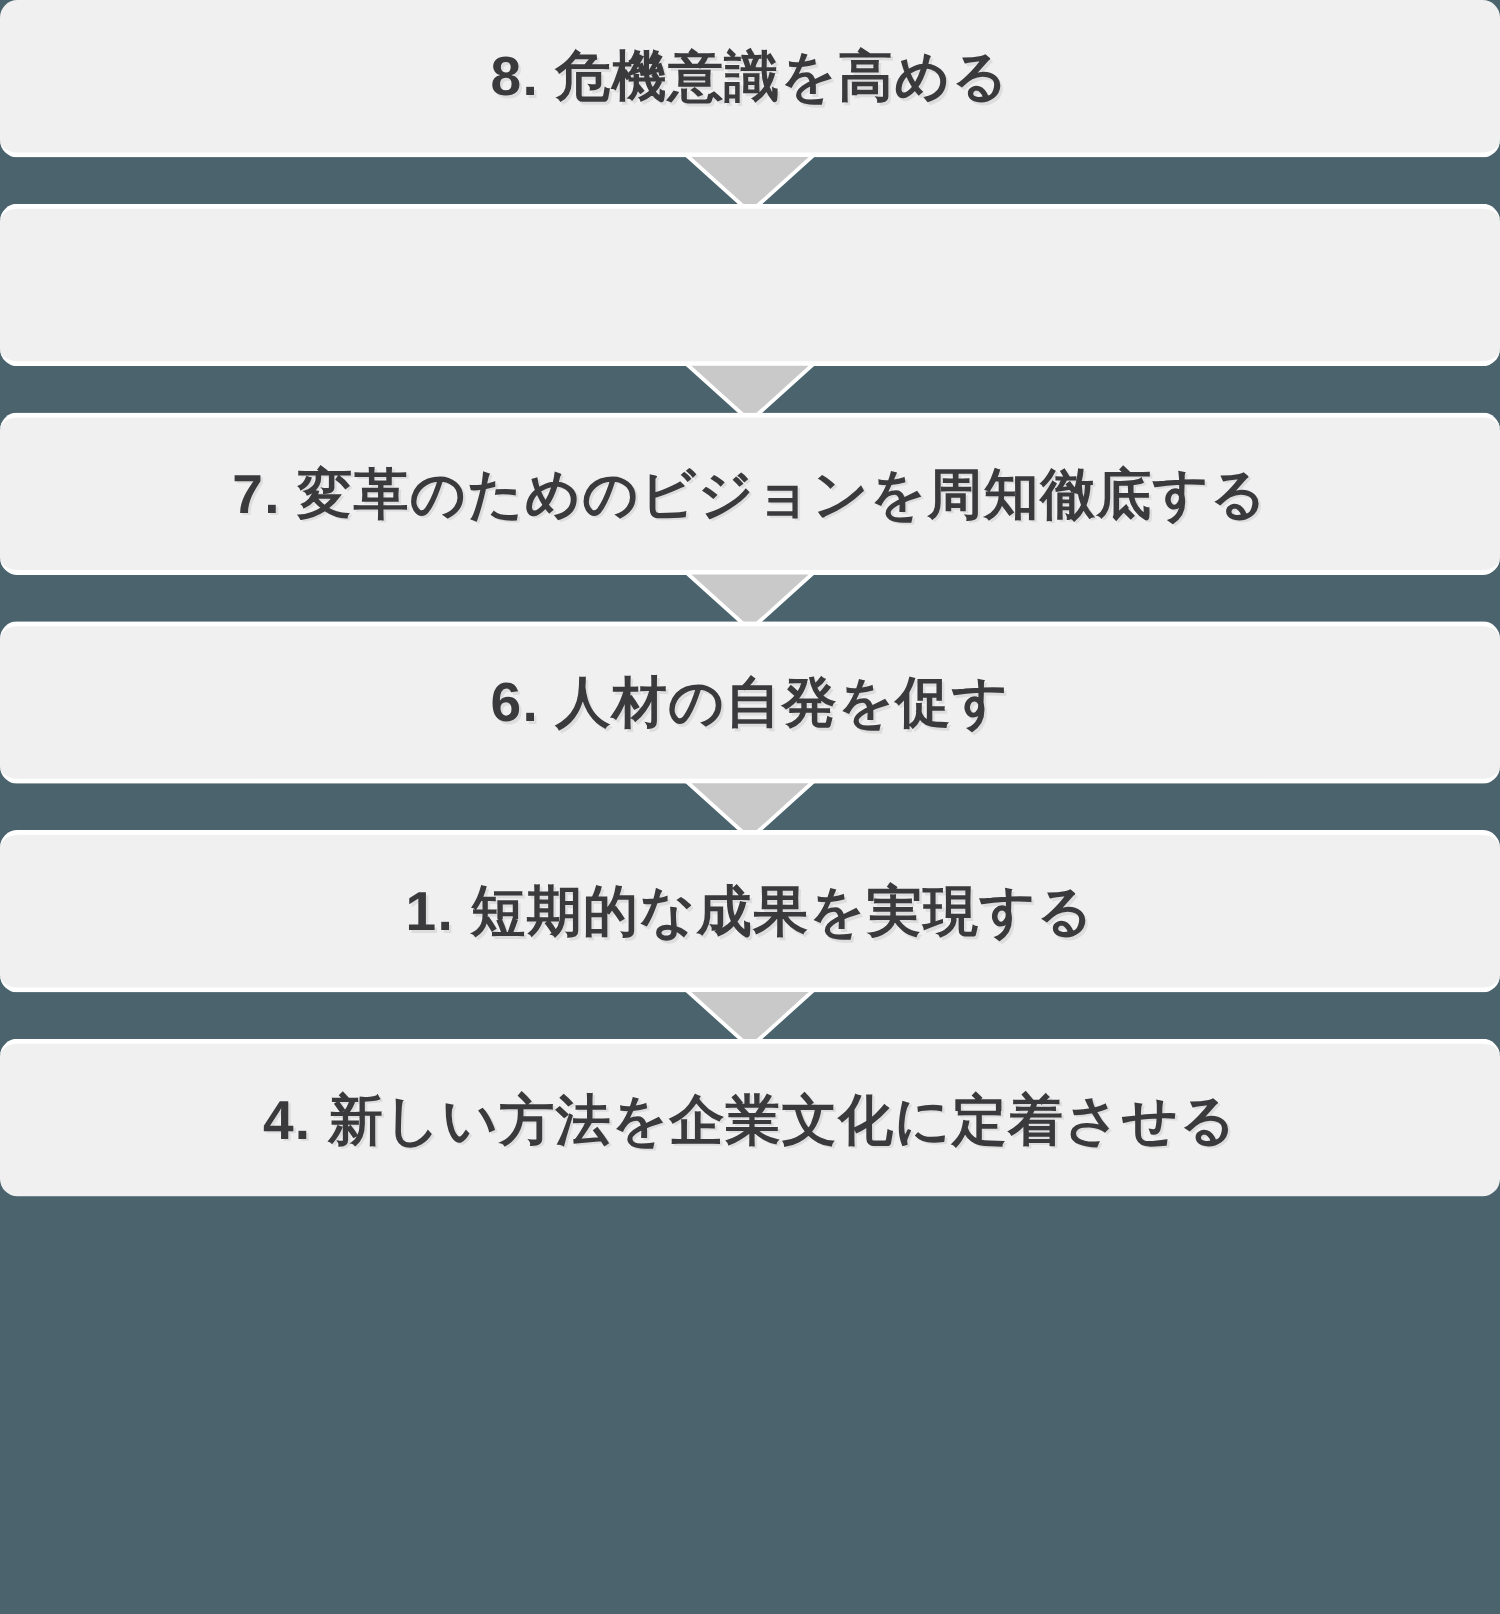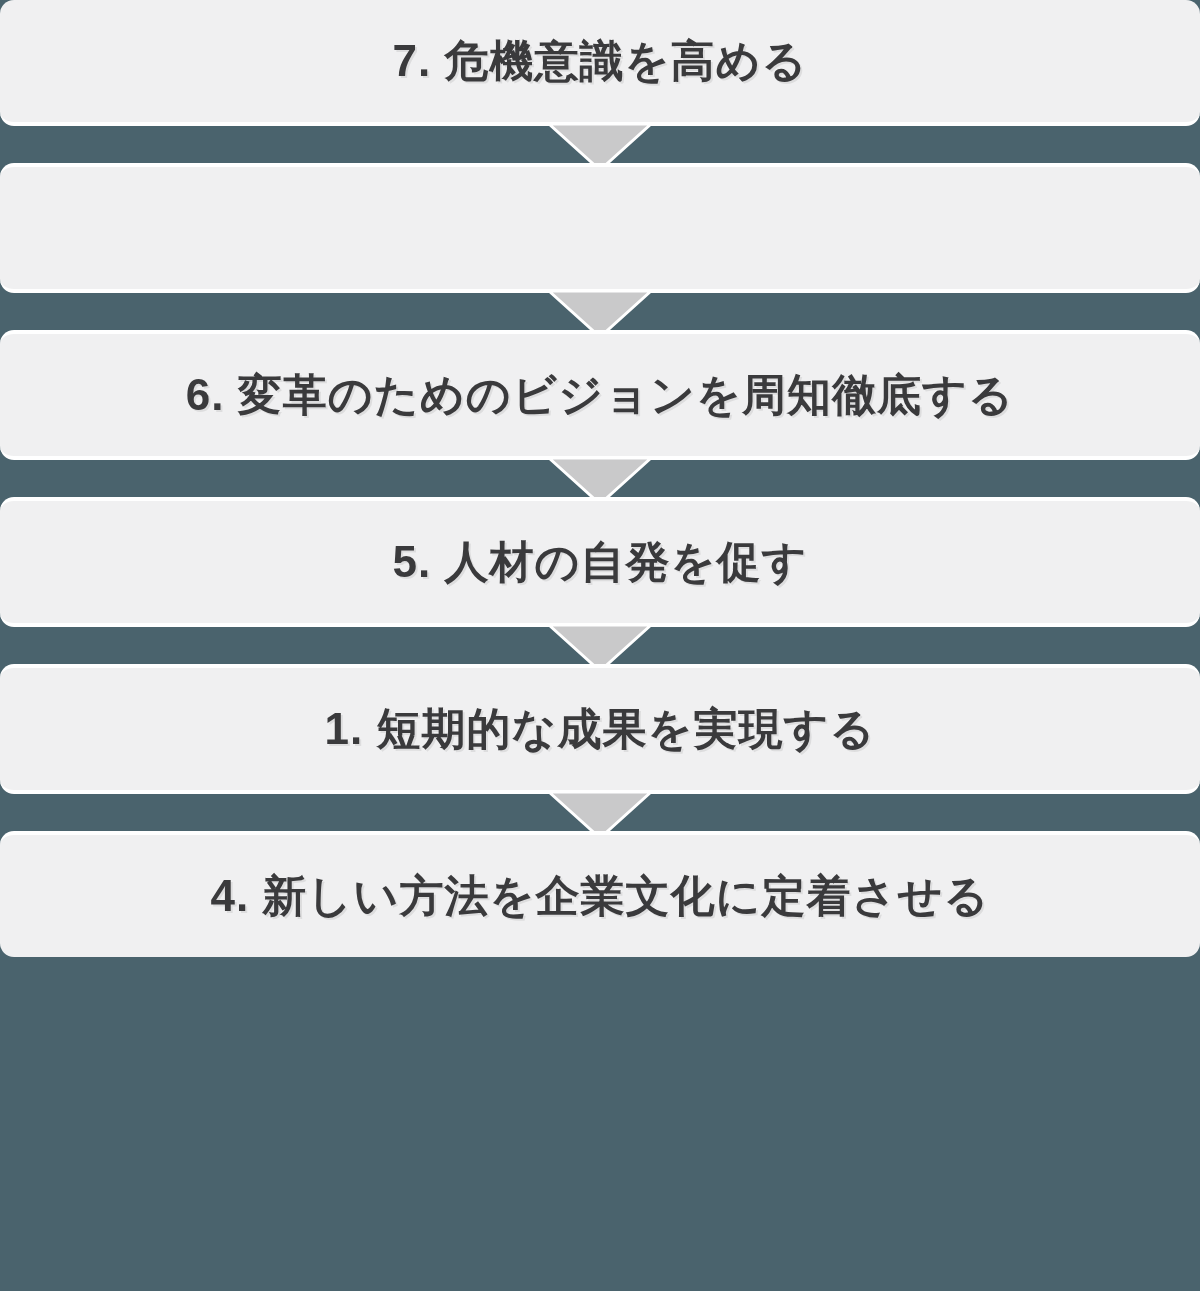--- a/index.html
+++ b/index.html
@@ -57,42 +57,42 @@
     z-index: 3;
     pointer-events: none;
   }
 </style>
 </head>
 <body>
 
 <div class="flow">
 
   <div class="step first">
-    <span class="step-label">7. 危機意識を高める</span>
+    <span class="step-label">8. 危機意識を高める</span>
     <svg class="arrow" viewBox="0 0 108 52">
       <polygon points="3,3 105,3 54,49" fill="#c9c9ca" stroke="#ffffff" stroke-width="3" stroke-linejoin="miter"></polygon>
     </svg>
   </div>
 
   <div class="step">
     <svg class="arrow" viewBox="0 0 108 52">
       <polygon points="3,3 105,3 54,49" fill="#c9c9ca" stroke="#ffffff" stroke-width="3" stroke-linejoin="miter"></polygon>
     </svg>
   </div>
 
 
   <div class="step">
-    <span class="step-label">6. 変革のためのビジョンを周知徹底する</span>
+    <span class="step-label">7. 変革のためのビジョンを周知徹底する</span>
     <svg class="arrow" viewBox="0 0 108 52">
       <polygon points="3,3 105,3 54,49" fill="#c9c9ca" stroke="#ffffff" stroke-width="3" stroke-linejoin="miter"></polygon>
     </svg>
   </div>
 
   <div class="step">
-    <span class="step-label">5. 人材の自発を促す</span>
+    <span class="step-label">6. 人材の自発を促す</span>
     <svg class="arrow" viewBox="0 0 108 52">
       <polygon points="3,3 105,3 54,49" fill="#c9c9ca" stroke="#ffffff" stroke-width="3" stroke-linejoin="miter"></polygon>
     </svg>
   </div>
 
   <div class="step">
     <span class="step-label">1. 短期的な成果を実現する</span>
     <svg class="arrow" viewBox="0 0 108 52">
       <polygon points="3,3 105,3 54,49" fill="#c9c9ca" stroke="#ffffff" stroke-width="3" stroke-linejoin="miter"></polygon>
     </svg>

